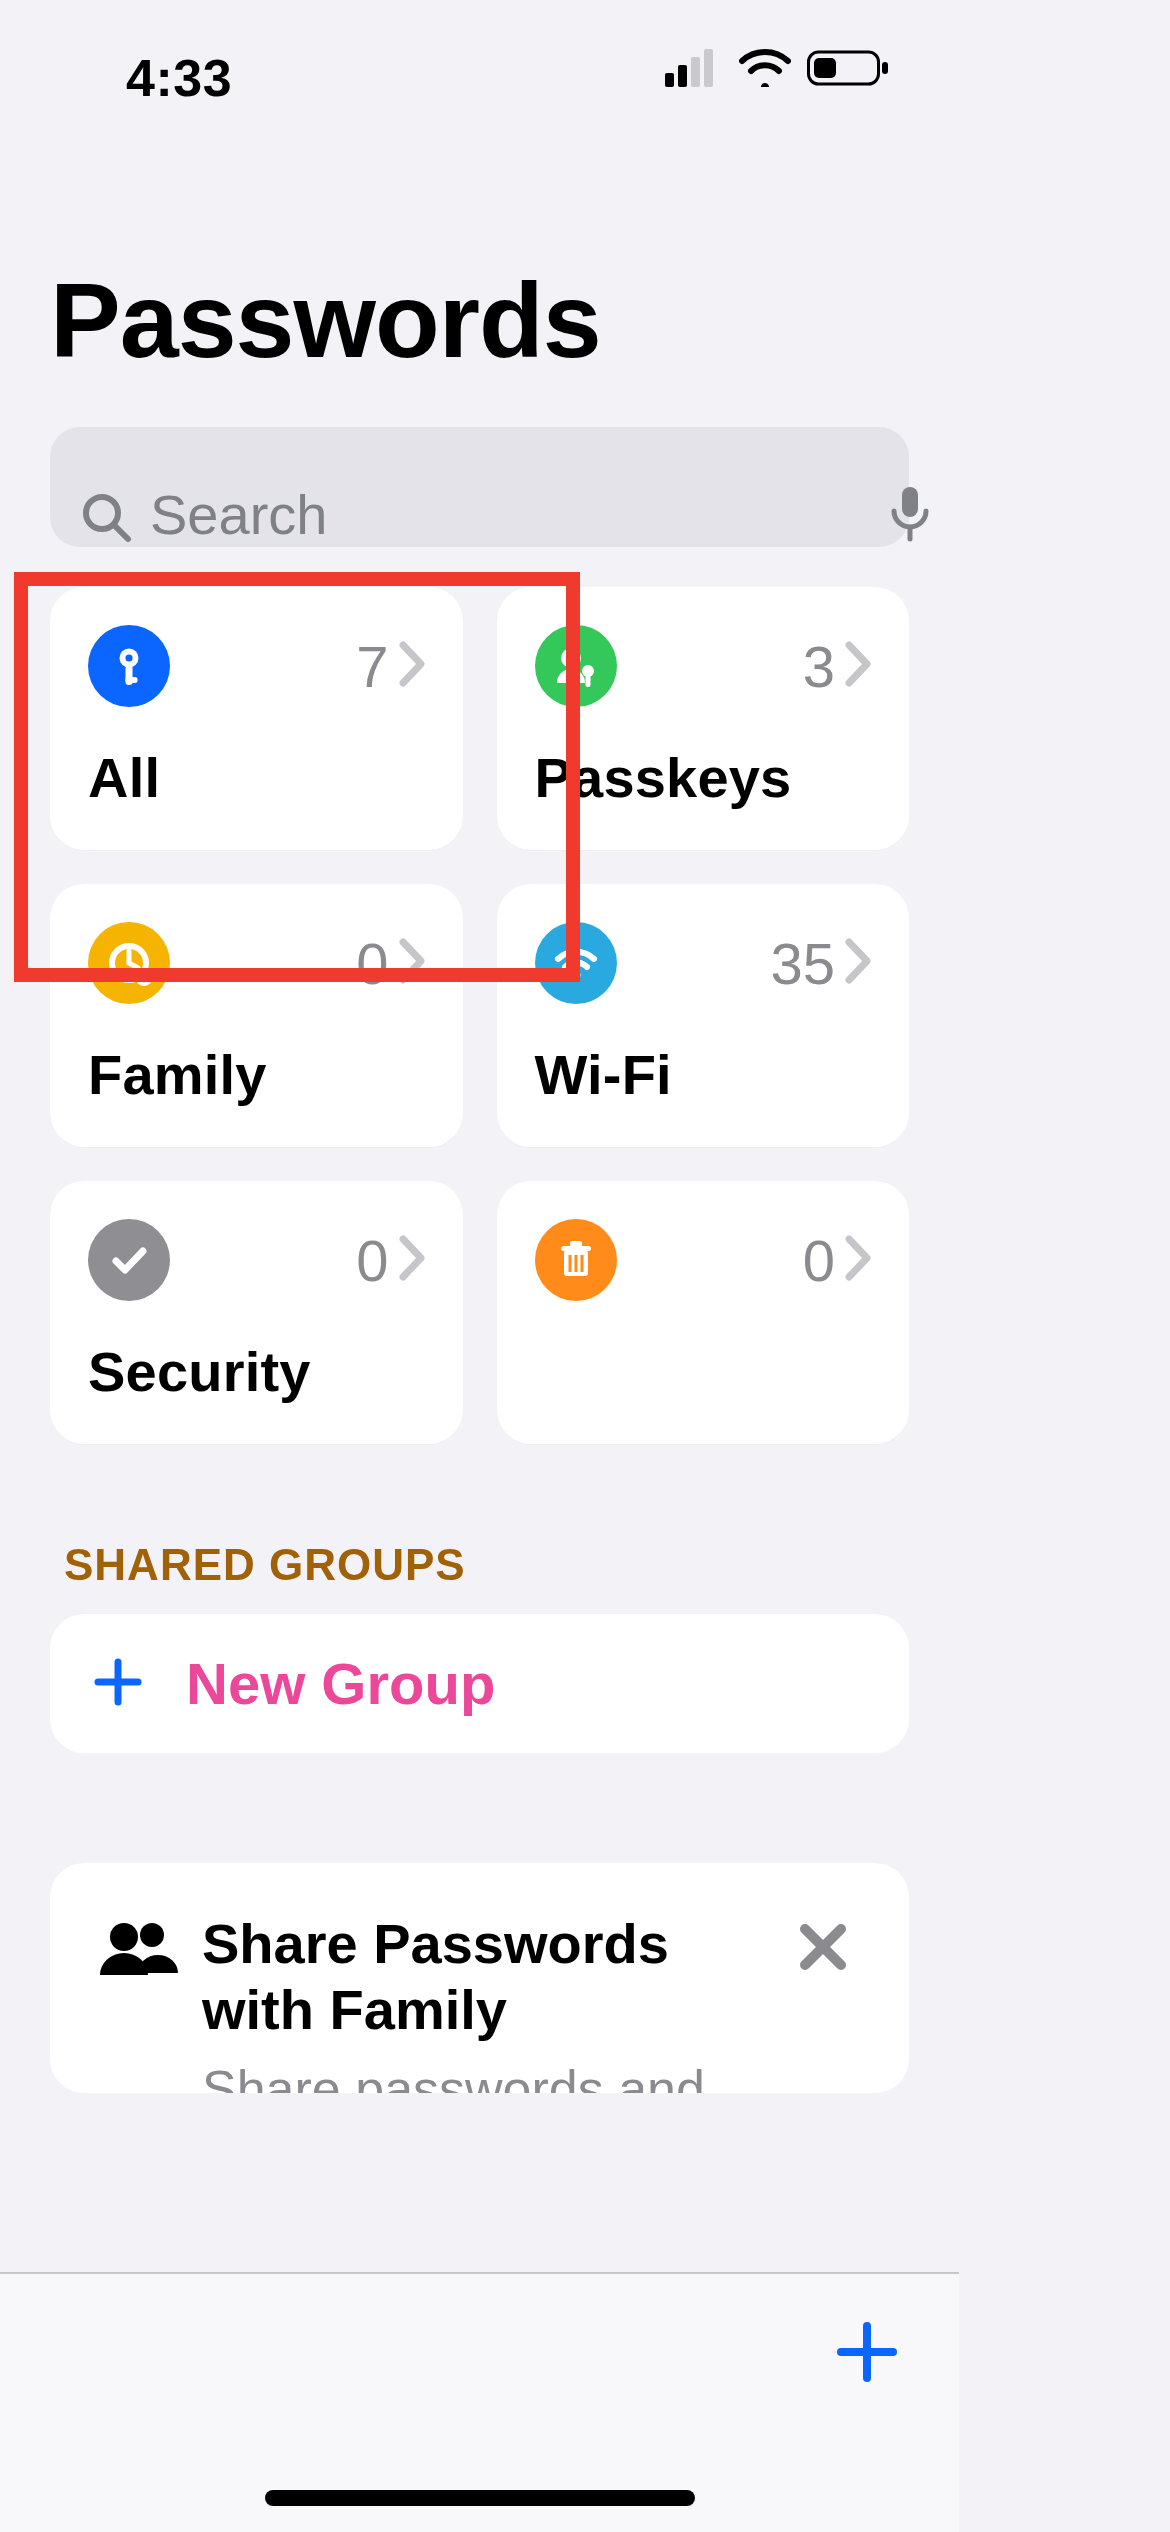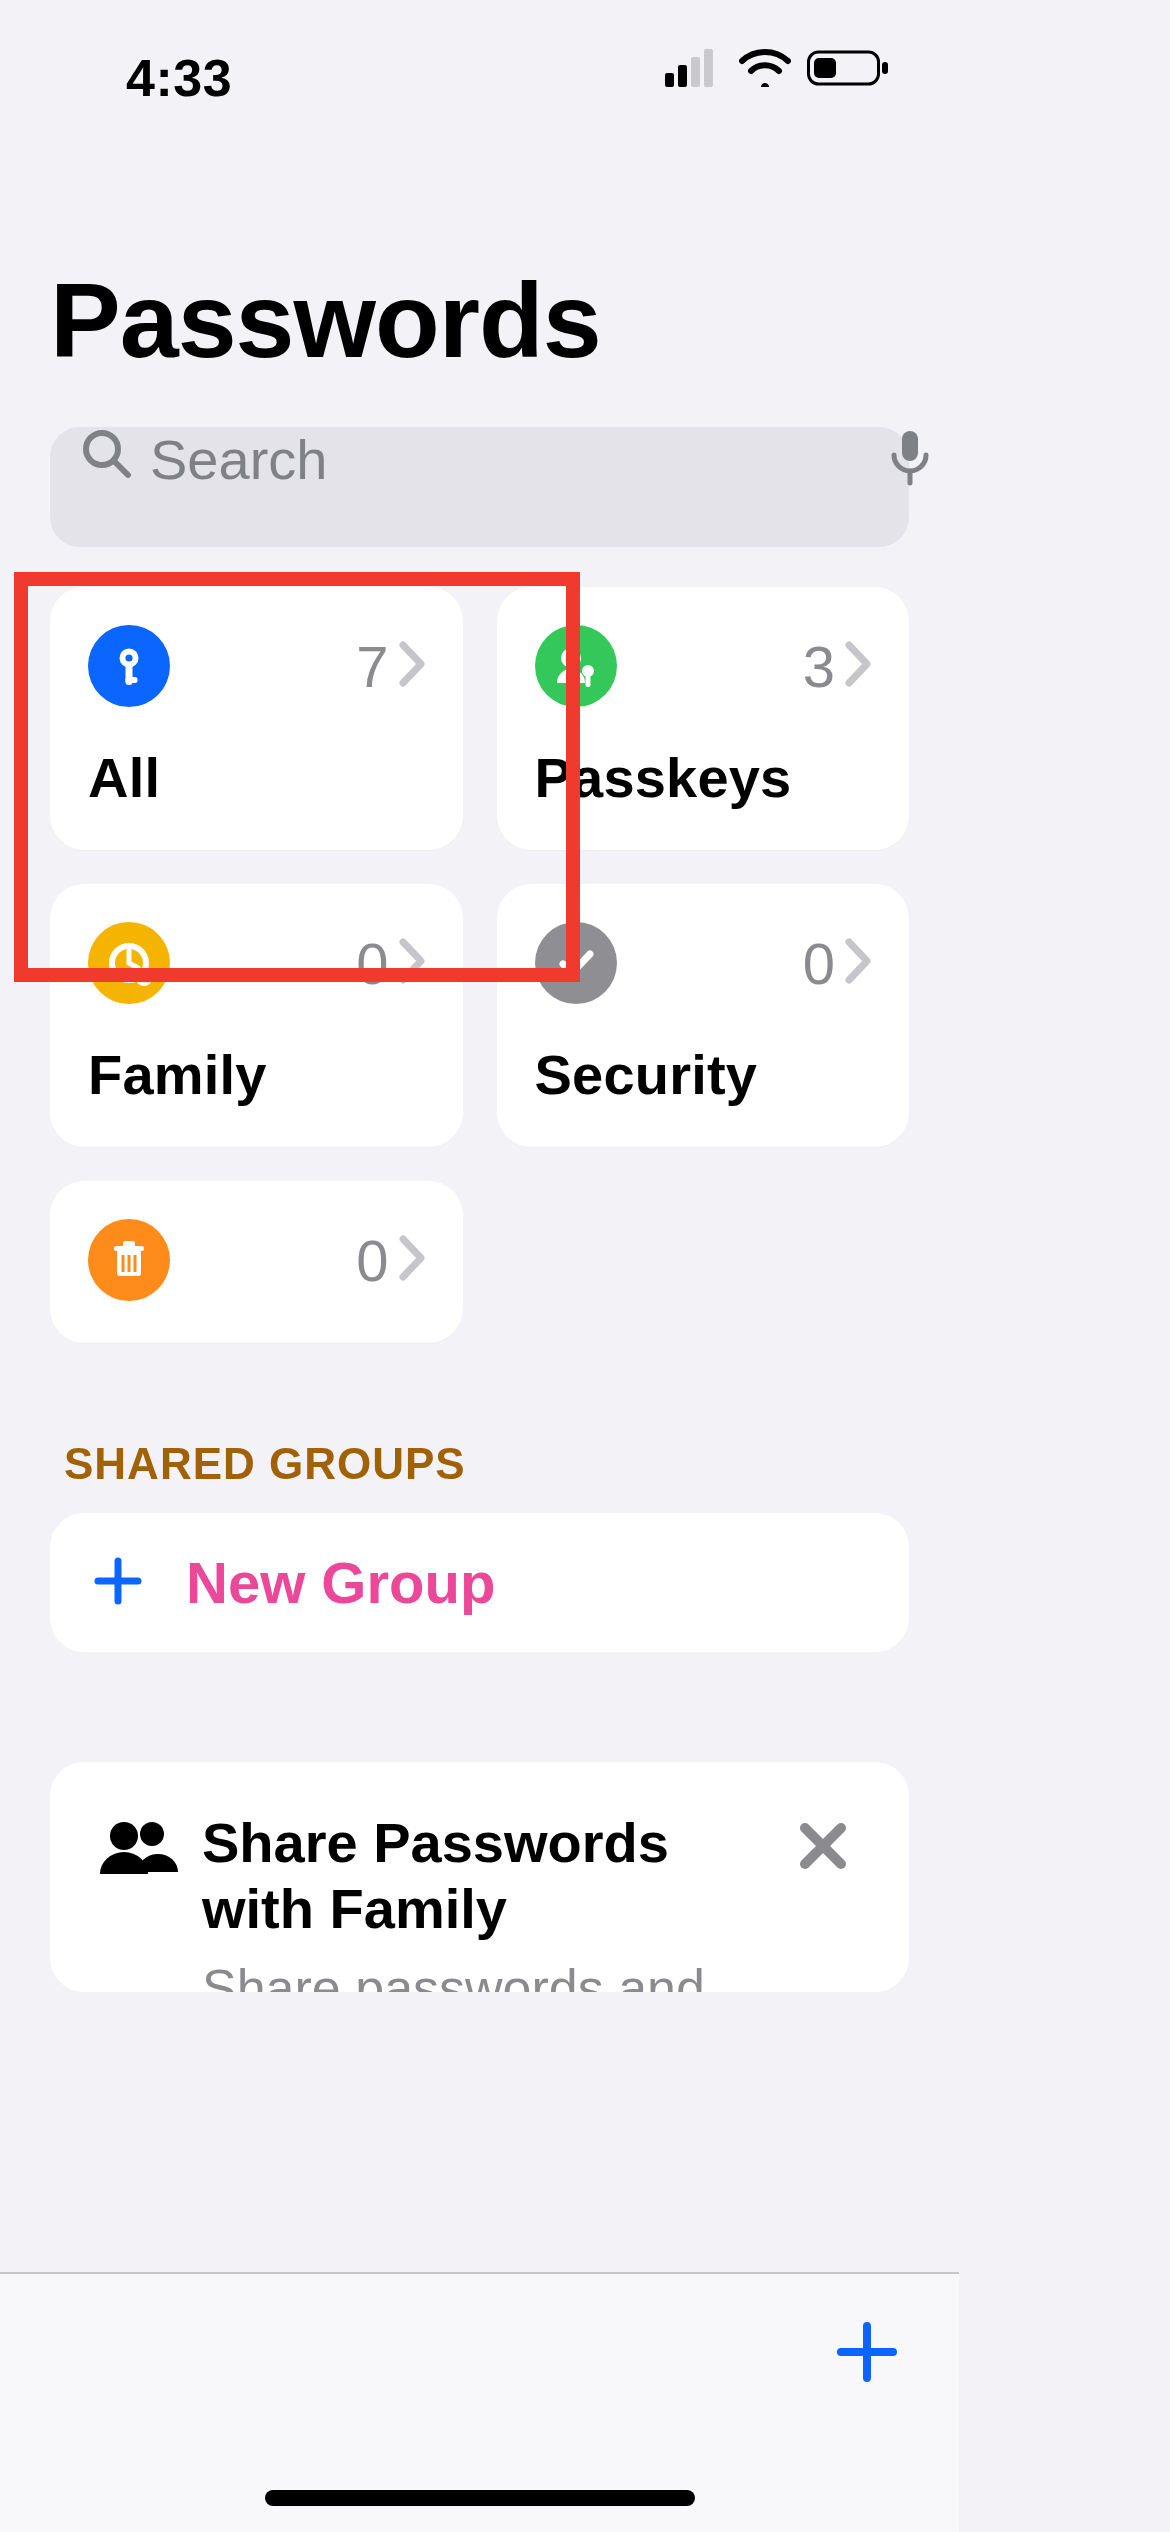--- a/index.html
+++ b/index.html
@@ -8,21 +8,21 @@
     
     .status-bar { height: 140px; display: flex; align-items: flex-start; justify-content: space-between; padding: 48px 56px 0 56px; }
     .status-time { font-size: 52px; font-weight: 700; letter-spacing: 0.5px; padding-left: 70px; }
     .status-right { display: flex; align-items: center; gap: 16px; padding-right: 12px; }
 
     
     .large-title { font-size: 106px; font-weight: 800; letter-spacing: -1px; padding: 120px 50px 46px 50px; }
 
     
     .search-wrap { padding: 0 50px 40px 50px; }
-    .search-bar { background: #e3e3e9; border-radius: 30px; height: 120px; display: flex; align-items: flex-start; padding: 0 30px; gap: 18px; }
+    .search-bar { background: #e3e3e9; border-radius: 30px; height: 120px; display: flex; align-items: flex-end; padding: 0 30px; gap: 18px; }
     .search-input { flex: 1; border: none; background: transparent; font-size: 56px; color: #808087; outline: none; }
     .search-input::placeholder { color: #808087; }
 
     
     .content { padding: 0 50px; }
 
     
     .grid { display: grid; grid-template-columns: 1fr 1fr; gap: 34px; }
     .tile { background: #fff; border-radius: 34px; padding: 36px 34px 40px 38px; box-shadow: 0 1px 0 rgba(0,0,0,0.02); }
     .tile-top { display: flex; align-items: center; justify-content: space-between; height: 86px; }
@@ -182,20 +182,40 @@
             <span class="chev">
               <svg width="34" height="50" viewBox="0 0 34 50">
                   <path d="M8 6 L26 25 L8 44" stroke="#c5c5ca" stroke-width="7" fill="none" stroke-linecap="round" stroke-linejoin="round"></path>
                 </svg>
             </span>
           </div>
         </div>
         <div class="tile-label">Family</div>
       </div>
 
+      <div class="tile">
+        <div class="tile-top">
+          <div class="tile-icon ic-sky">
+            <svg width="52" height="52" viewBox="0 0 52 52">
+              <path d="M8 22 a26 26 0 0 1 36 0" stroke="#fff" stroke-width="6" fill="none" stroke-linecap="round"></path>
+              <path d="M15 30 a16 16 0 0 1 22 0" stroke="#fff" stroke-width="6" fill="none" stroke-linecap="round"></path>
+              <circle cx="26" cy="38" r="4.5" fill="#fff"></circle>
+            </svg>
+          </div>
+          <div class="tile-right">
+            <span class="tile-count">35</span>
+            <span class="chev">
+              <svg width="34" height="50" viewBox="0 0 34 50">
+                  <path d="M8 6 L26 25 L8 44" stroke="#c5c5ca" stroke-width="7" fill="none" stroke-linecap="round" stroke-linejoin="round"></path>
+                </svg>
+            </span>
+          </div>
+        </div>
+        <div class="tile-label">Wi-Fi</div>
+      </div>
 
       <div class="tile">
         <div class="tile-top">
           <div class="tile-icon ic-grey">
             <svg width="50" height="50" viewBox="0 0 50 50">
               <path d="M12 26 L21 35 L39 16" stroke="#fff" stroke-width="7" fill="none" stroke-linecap="round" stroke-linejoin="round"></path>
             </svg>
           </div>
           <div class="tile-right">
             <span class="tile-count">0</span>

